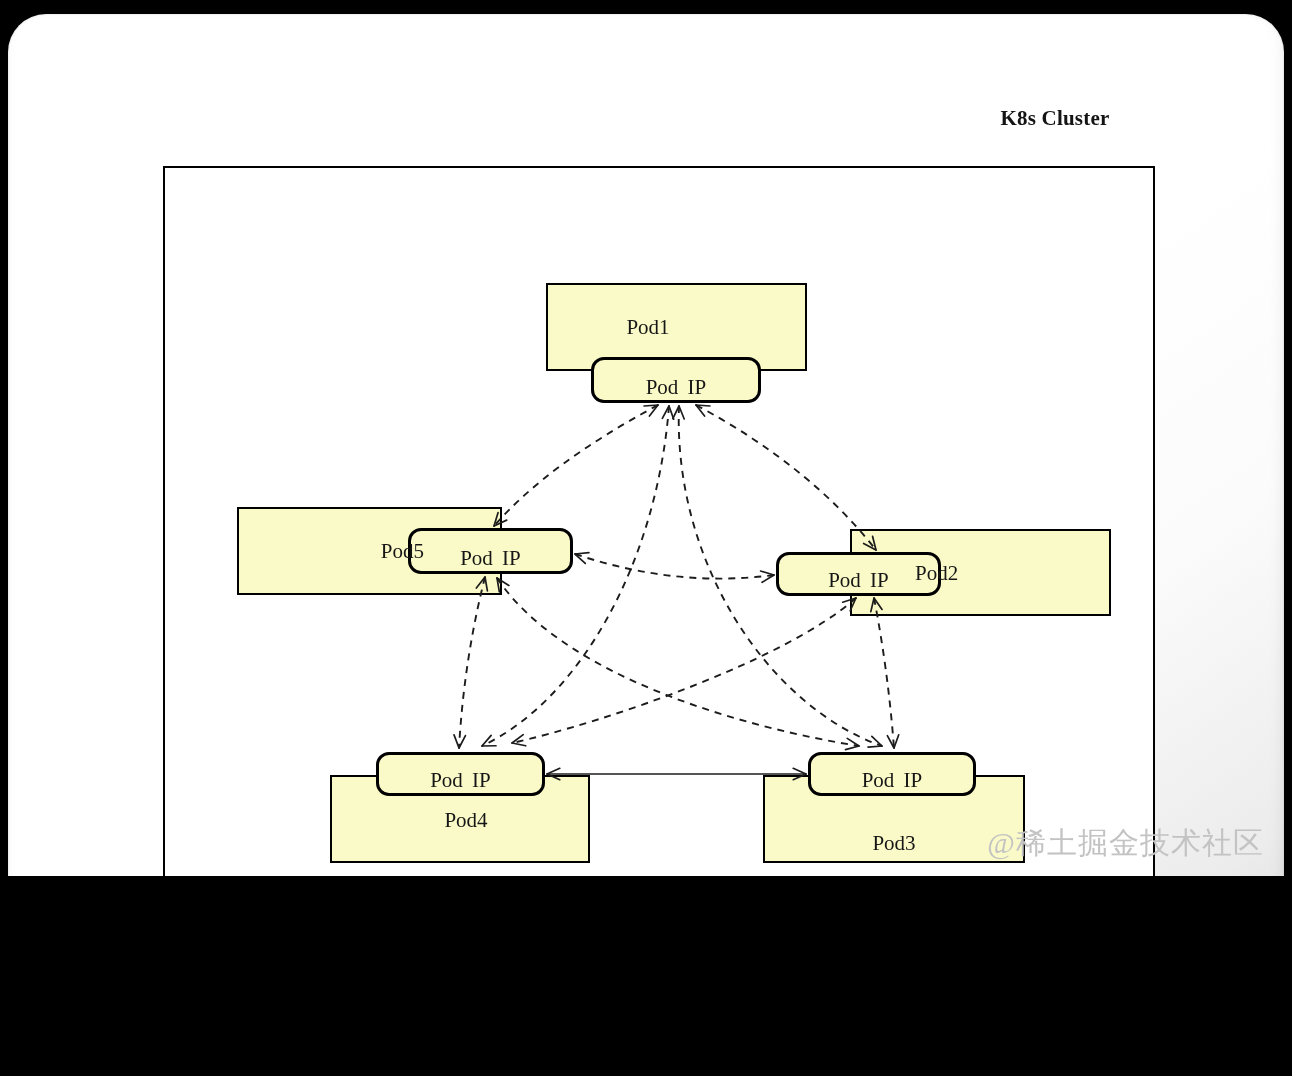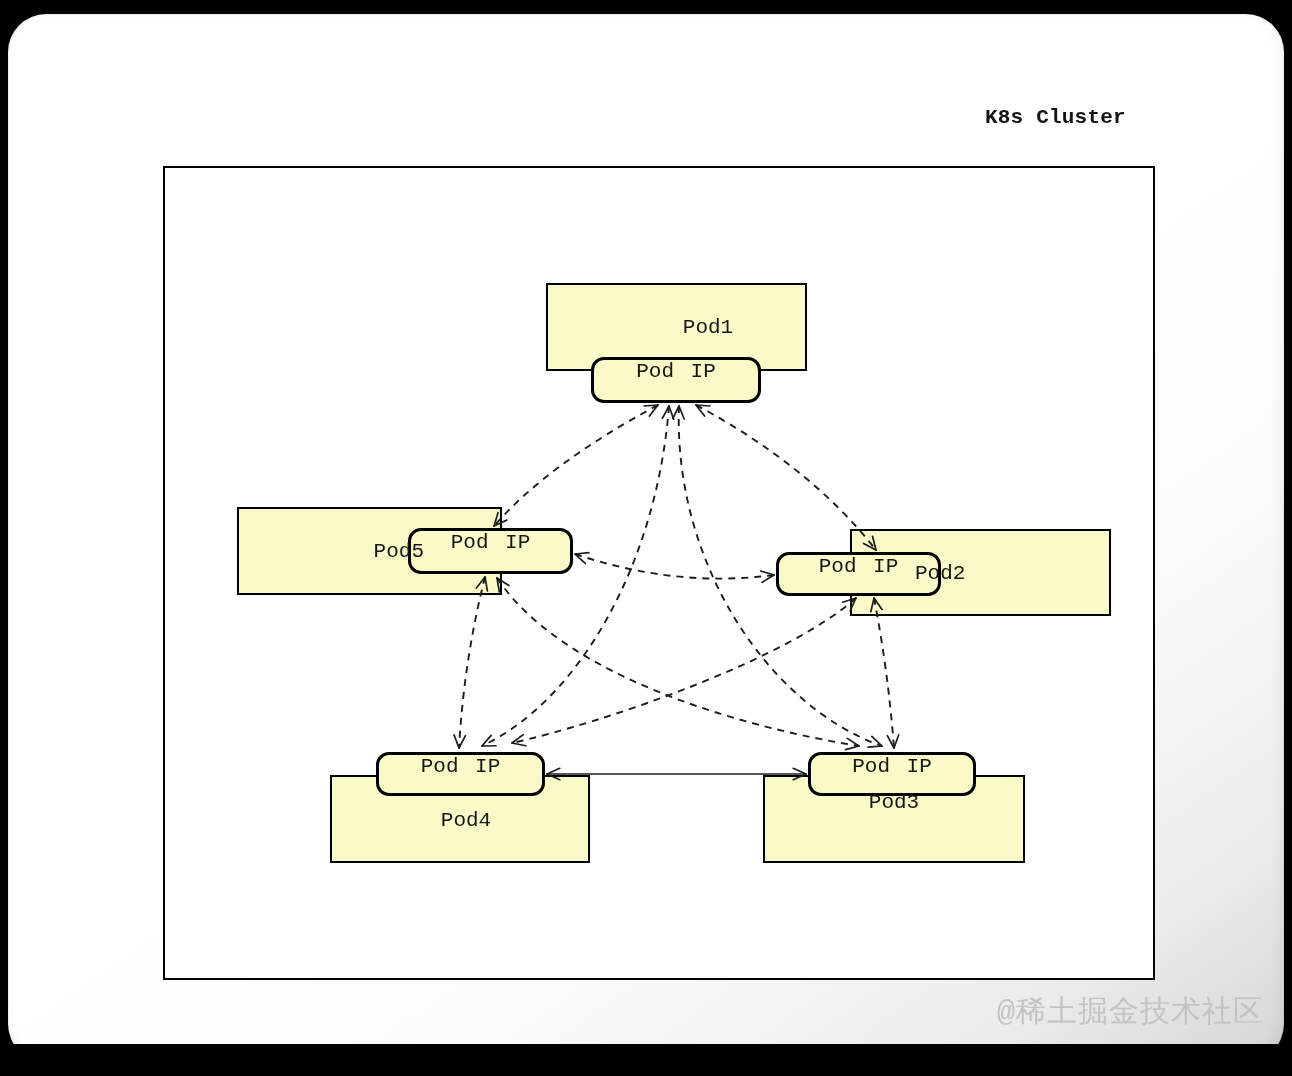--- a/index.html
+++ b/index.html
@@ -1,28 +1,28 @@
 <!DOCTYPE html>
 <html style="--node-fill: #FAFAC8;"><head>
 <meta charset="utf-8">
 <style>
   html,body{margin:0;padding:0;background:#000;}
-  .stage{position:relative;width:1292px;height:1044px;background:#000;overflow:hidden;
-         font-family:Liberation Mono, monospace;}
+  .stage{position:relative;width:1292px;height:876px;background:#000;overflow:hidden;
+         font-family:Liberation Serif, serif;}
   .card{position:absolute;left:8px;top:14px;width:1276px;height:1048px;border-radius:38px;
         background:linear-gradient(145deg,#ffffff 52%,#fbfbfb 70%,#ececec 88%,#d7d7d7 99%);
         box-shadow:inset 0 0 2px rgba(0,0,0,.18), inset -3px -6px 14px rgba(0,0,0,.06);}
   .title{position:absolute;left:977px;top:92px;width:140px;text-align:center;
          font-size:21px;font-weight:bold;color:#141414;letter-spacing:.2px;white-space:nowrap;}
   .frame{position:absolute;left:155px;top:152px;width:992px;height:814px;box-sizing:border-box;
          border:2px solid #000;background:#fff;}
   svg.edges{position:absolute;left:0;top:0;width:1292px;height:1076px;z-index:4;pointer-events:none;}
   .pod-rect{position:absolute;box-sizing:border-box;border:2px solid #000;background:var(--node-fill,#FAFAC8);z-index:3;}
   .pod-ip{position:absolute;box-sizing:border-box;border:3px solid #000;border-radius:13px;
-          background:var(--node-fill,#FAFAC8);z-index:5;display:flex;align-items:flex-start;justify-content:center;}
+          background:var(--node-fill,#FAFAC8);z-index:5;display:flex;align-items:flex-end;justify-content:center;}
   .pod-ip span{font-size:21px;color:#161616;word-spacing:4px;white-space:nowrap;}
   .pod-label{position:absolute;font-size:21px;color:#161616;white-space:nowrap;z-index:6;}
   .watermark{position:absolute;right:28px;bottom:12px;font-size:30px;color:#c3c3c3;z-index:9;
              letter-spacing:1px;}
 </style>
 </head>
 <body>
 
 <div class="stage">
   <div class="card">
@@ -77,33 +77,33 @@
         <line x1="886" y1="734" x2="890.7114012937723" y2="720.8165748817297" stroke="#1c1c1c" stroke-width="1.7" stroke-linecap="round"></line>
         <line x1="886" y1="734" x2="879.3277384092426" y2="721.6922412574627" stroke="#1c1c1c" stroke-width="1.7" stroke-linecap="round"></line>
         <path d="M539,760 L798,760" fill="none" stroke="#1c1c1c" stroke-width="1.6"></path>
         <line x1="539" y1="760" x2="551.7832451643723" y2="765.708646342834" stroke="#1c1c1c" stroke-width="1.7" stroke-linecap="round"></line>
         <line x1="539" y1="760" x2="551.7832451643723" y2="754.291353657166" stroke="#1c1c1c" stroke-width="1.7" stroke-linecap="round"></line>
         <line x1="798" y1="760" x2="785.2167548356276" y2="754.291353657166" stroke="#1c1c1c" stroke-width="1.7" stroke-linecap="round"></line>
         <line x1="798" y1="760" x2="785.2167548356277" y2="765.708646342834" stroke="#1c1c1c" stroke-width="1.7" stroke-linecap="round"></line>
       </svg>
 
     <div class="pod-rect" id="rect-pod1" style="left: 538px; top: 269px; width: 261px; height: 88px;"></div>
-    <div class="pod-label" id="label-pod1" style="left: 700px; top: 313px; transform: translate(-50%, -50%);">Pod1</div>
+    <div class="pod-label" id="label-pod1" style="left: 640px; top: 313px; transform: translate(-50%, -50%);">Pod1</div>
     <div class="pod-ip" id="ip-pod1" style="left: 583px; top: 343px; width: 170px; height: 46px;">
       <span>Pod IP</span>
     </div>
 
     <div class="pod-rect" id="rect-pod2" style="left: 842px; top: 515px; width: 261px; height: 87px;"></div>
     <div class="pod-label" id="label-pod2" style="left: 907px; top: 559px; transform: translate(0px, -50%);">Pod2</div>
     <div class="pod-ip" id="ip-pod2" style="left: 768px; top: 538px; width: 165px; height: 44px;">
       <span>Pod IP</span>
     </div>
 
     <div class="pod-rect" id="rect-pod3" style="left: 755px; top: 761px; width: 262px; height: 88px;"></div>
-    <div class="pod-label" id="label-pod3" style="left: 886px; top: 788px; transform: translate(-50%, -50%);">Pod3</div>
+    <div class="pod-label" id="label-pod3" style="left: 886px; top: 829px; transform: translate(-50%, -50%);">Pod3</div>
     <div class="pod-ip" id="ip-pod3" style="left: 800px; top: 738px; width: 168px; height: 44px;">
       <span>Pod IP</span>
     </div>
 
     <div class="pod-rect" id="rect-pod4" style="left: 322px; top: 761px; width: 260px; height: 88px;"></div>
     <div class="pod-label" id="label-pod4" style="left: 452px; top: 806px; transform: translate(-50%, -50%); margin-left: 6px;">Pod4</div>
     <div class="pod-ip" id="ip-pod4" style="left: 368px; top: 738px; width: 169px; height: 44px;">
       <span>Pod IP</span>
     </div>
 

